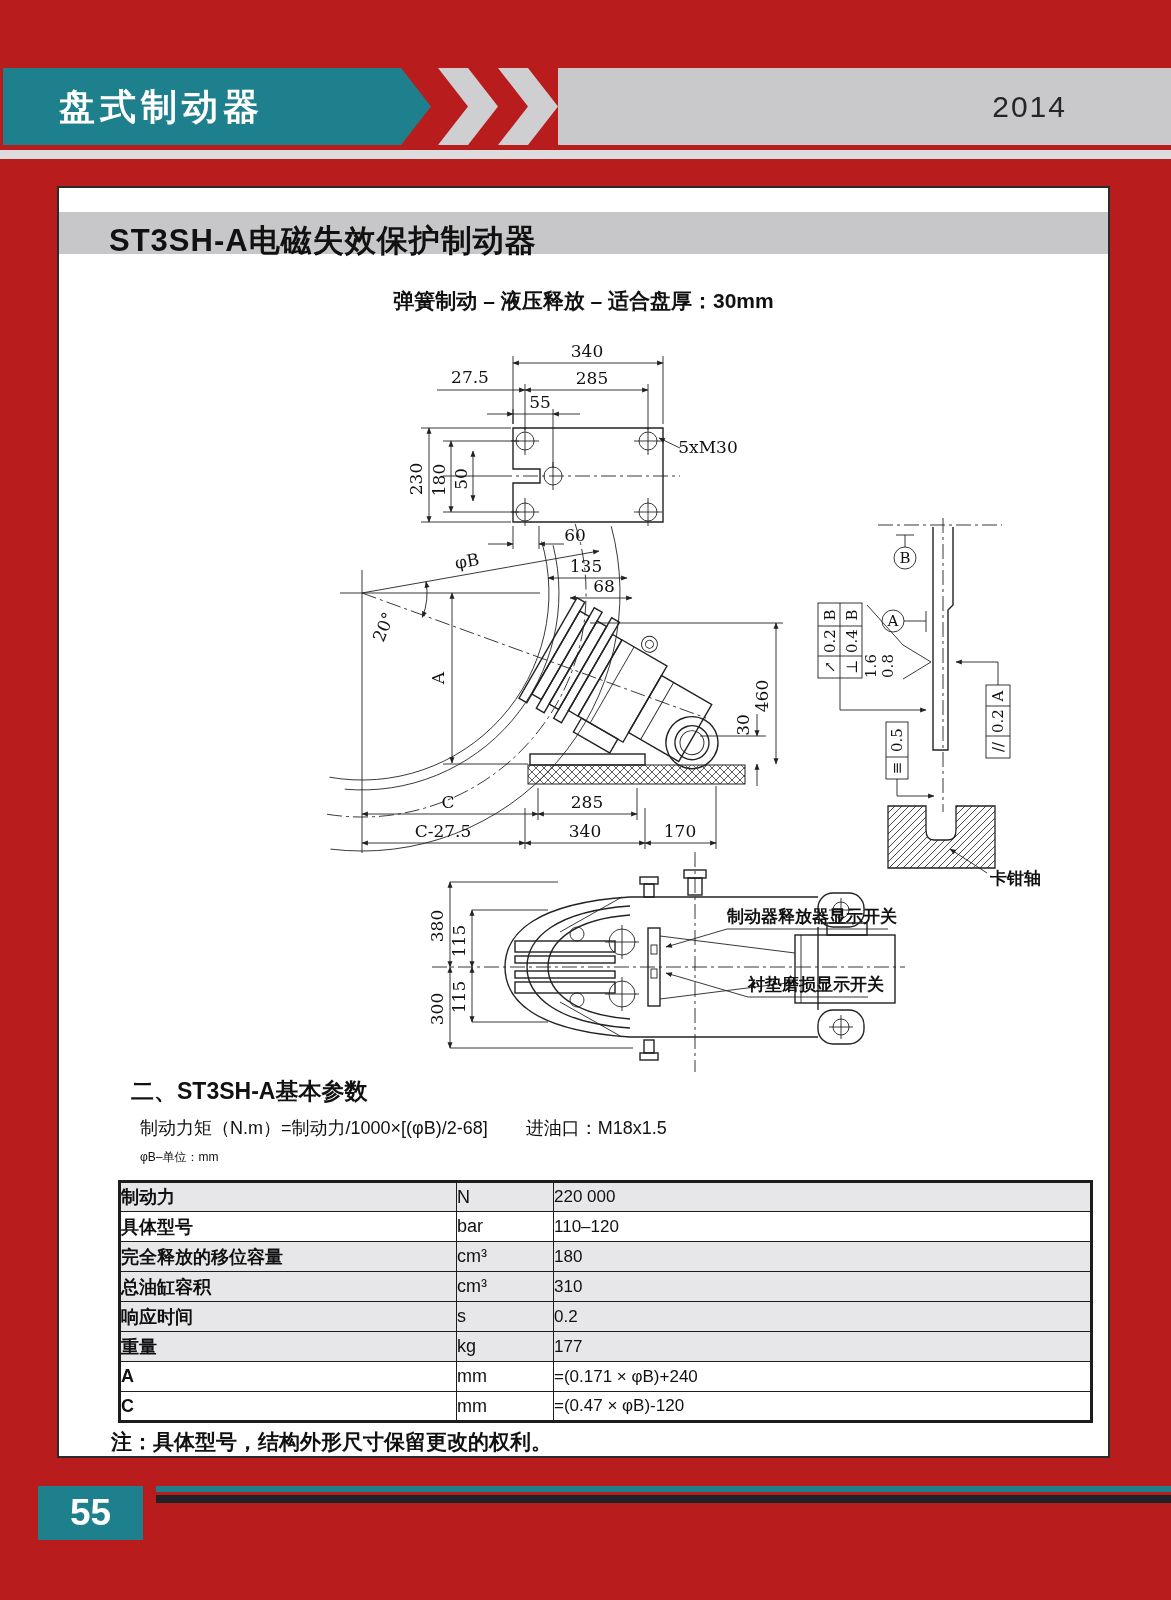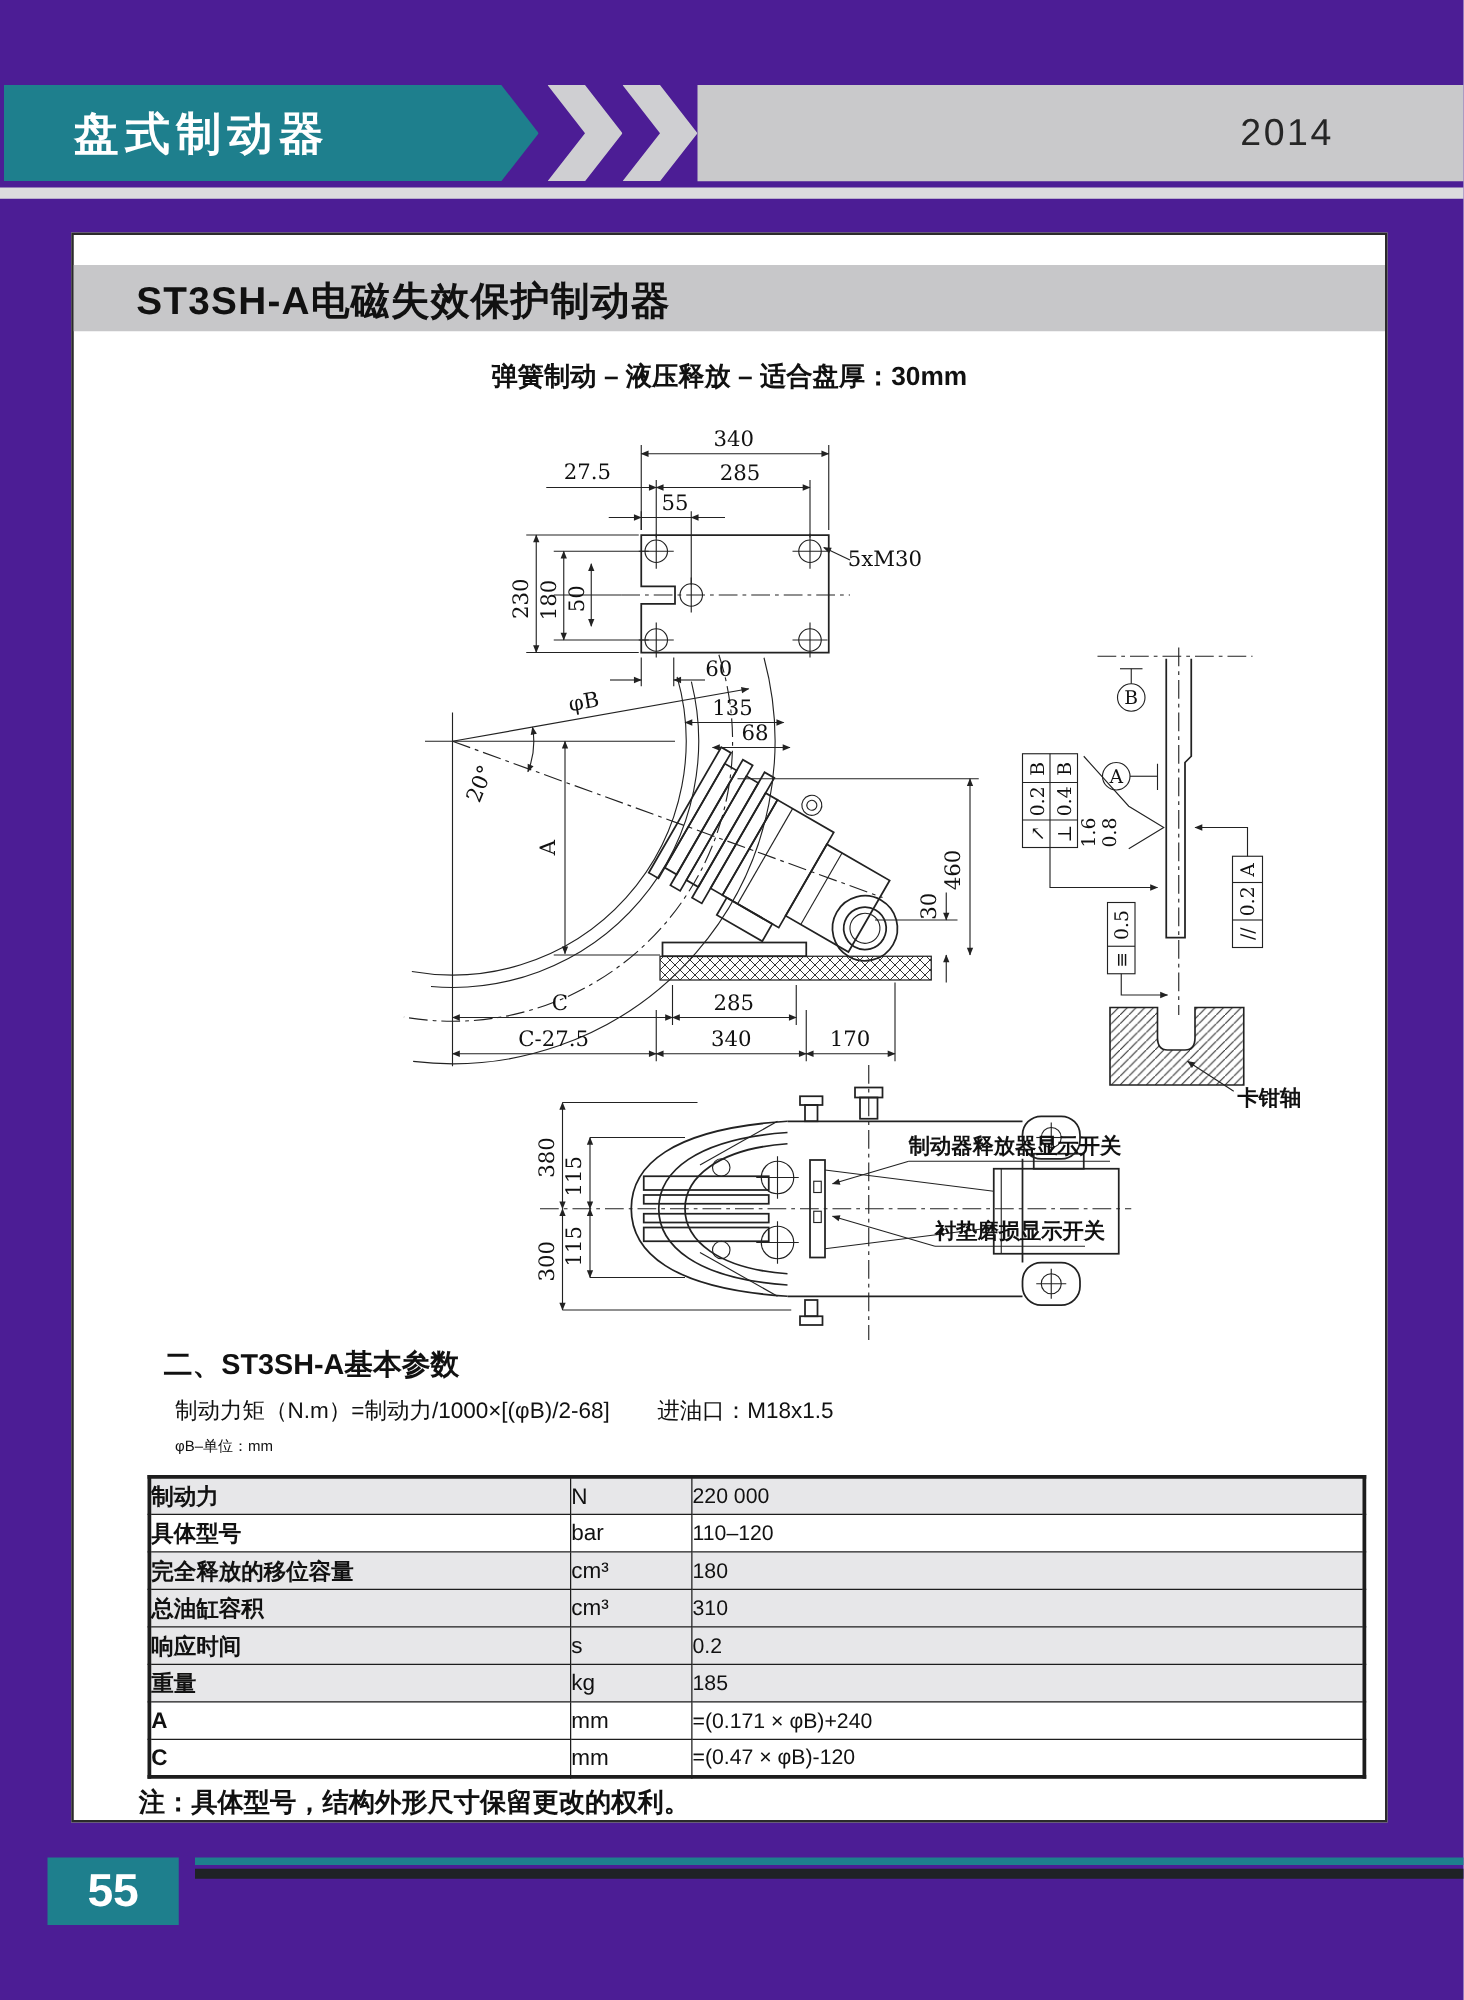--- a/index.html
+++ b/index.html
@@ -1,35 +1,35 @@
 <!DOCTYPE html>
 <html><head>
 <meta charset="utf-8">
 <style>
   * { margin:0; padding:0; box-sizing:border-box; }
   body { background:#f0f0f0; font-family:"Liberation Sans", sans-serif; }
-  .page { position:relative; width:1171px; height:1600px; background:#4c1d95; overflow:hidden; }
+  .page { position:relative; width:1171px; height:1600px; background:#b91c1c; overflow:hidden; }
 
   
   .hdr-pentagon { position:absolute; left:3px; top:68px; width:428px; height:77px;
      background:#1e7f8d; clip-path:polygon(0 0, 93% 0, 100% 50%, 93% 100%, 0 100%); }
   .hdr-pentagon span { display:block; line-height:77px; padding-left:56px; color:#ffffff;
      font-size:36px; font-weight:bold; letter-spacing:5px; }
   .hdr-chev { position:absolute; top:68px; width:60px; height:77px; background:#cfcfd2;
      clip-path:polygon(0 0, 50% 0, 100% 50%, 50% 100%, 0 100%, 50% 50%); }
   .hdr-chev.c1 { left:438px; } .hdr-chev.c2 { left:498px; }
   .hdr-band { position:absolute; left:558px; top:68px; width:613px; height:77px; background:#c9c9cb; }
   .hdr-year { position:absolute; right:104px; top:0; line-height:77px; font-size:30px;
      color:#262626; letter-spacing:2px; }
   .hdr-strip { position:absolute; left:0; top:150px; width:1171px; height:9px; background:#dcdcde; }
 
   
   .content-box { position:absolute; left:57px; top:186px; width:1053px; height:1272px;
      border:2px solid #2b2b2b; background:#ffffff; }
-  .title-bar { position:absolute; left:0; top:24px; width:100%; height:53px; background:#c7c7c9; }
+  .title-bar { position:absolute; left:0; top:24px; width:100%; height:42px; background:#c7c7c9; }
   .title-bar span { display:block; line-height:57px; padding-left:50px; font-size:31px;
      font-weight:bold; color:#111; letter-spacing:1px; }
   .subtitle { position:absolute; left:0; top:99px; width:100%; text-align:center;
      font-size:21px; font-weight:bold; color:#111; }
   .drawing { position:absolute; left:1px; top:142px; }
 
   .section-heading { position:absolute; left:72px; top:888px; font-size:23px; font-weight:bold; color:#111; }
   .formula-line { position:absolute; left:81px; top:928px; font-size:18px; color:#111; }
   .formula-line .gap { display:inline-block; width:38px; }
   .unit-note { position:absolute; left:81px; top:961px; font-size:12px; color:#111; }
@@ -383,21 +383,21 @@
           <td class="val">310</td>
         </tr>
         <tr class="shade">
           <td class="lbl">响应时间</td>
           <td class="unit">s</td>
           <td class="val">0.2</td>
         </tr>
         <tr class="shade">
           <td class="lbl">重量</td>
           <td class="unit">kg</td>
-          <td class="val">185</td>
+          <td class="val">177</td>
         </tr>
         <tr>
           <td class="lbl">A</td>
           <td class="unit">mm</td>
           <td class="val">=(0.171 × φB)+240</td>
         </tr>
         <tr>
           <td class="lbl">C</td>
           <td class="unit">mm</td>
           <td class="val">=(0.47 × φB)-120</td>

